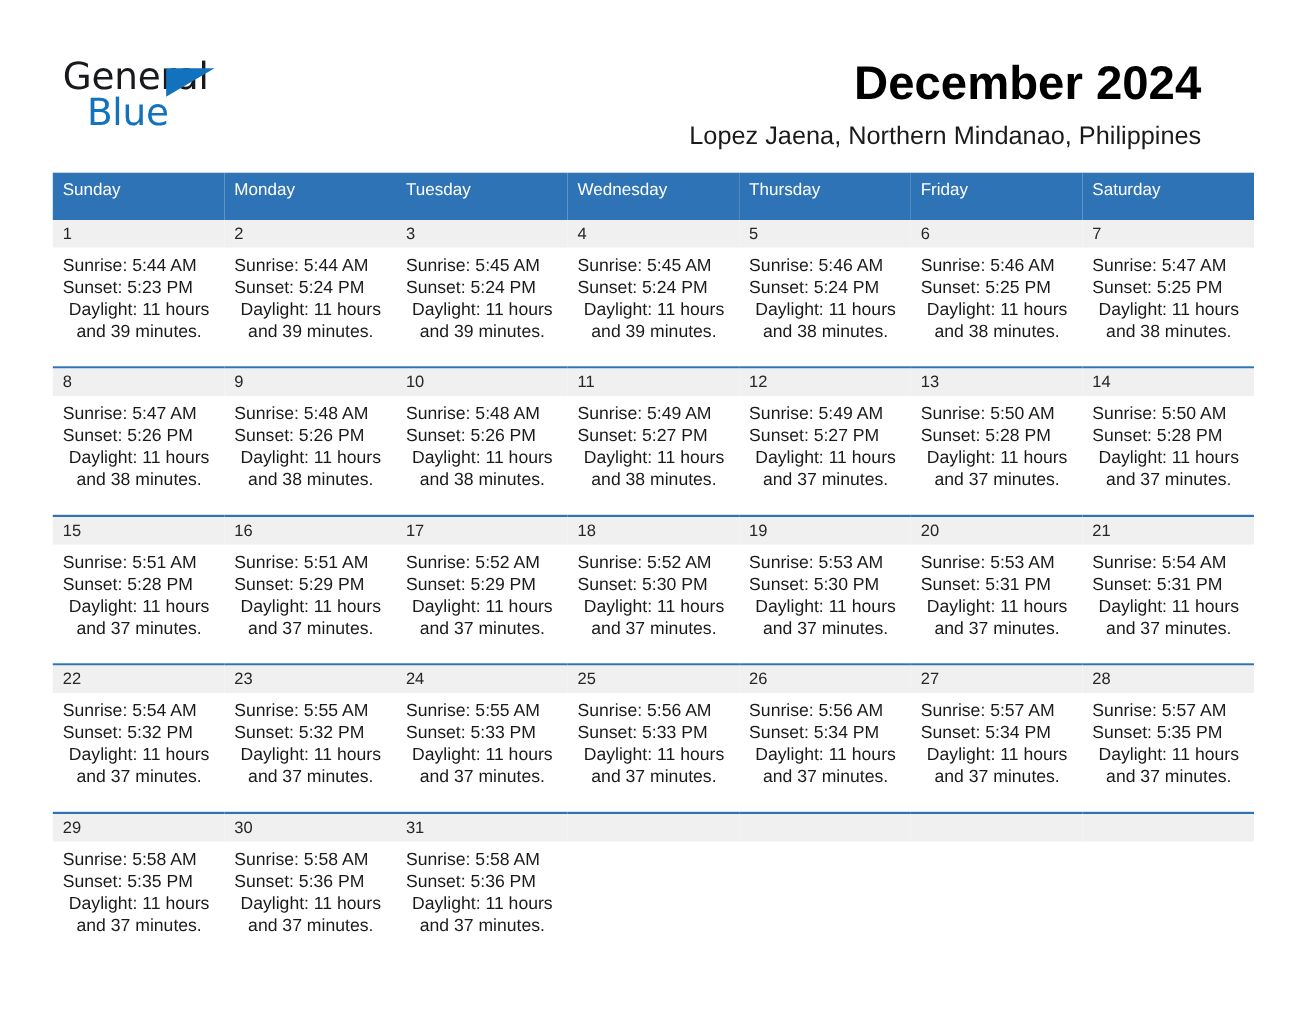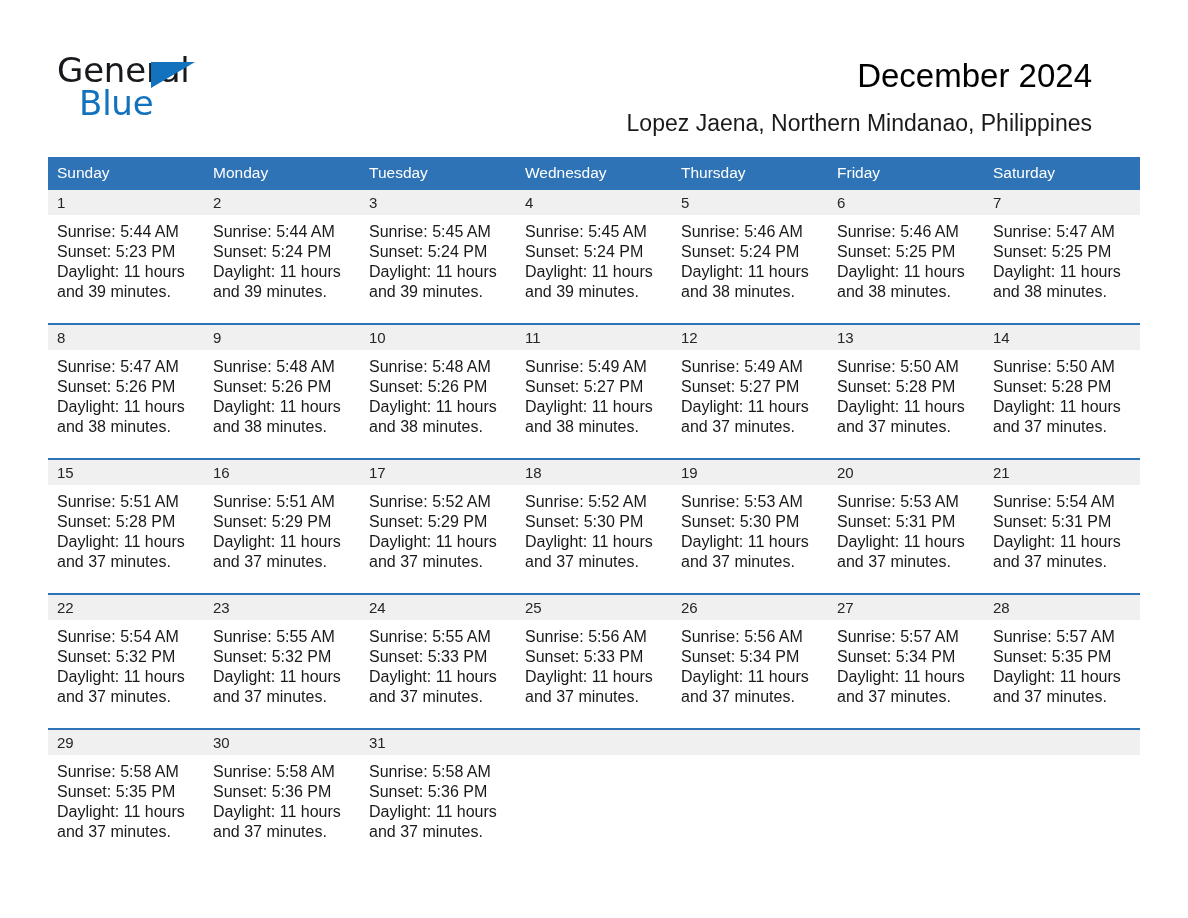--- a/index.html
+++ b/index.html
@@ -66,23 +66,23 @@
     border-bottom: 26px solid transparent;
   }
 
   .title-block {
     position: absolute;
     right: 48px;
     top: 50px;
     text-align: right;
   }
   .month-title {
-    font-size: 33px;
+    font-size: 43px;
     line-height: 52px;
-    font-weight: 400;
+    font-weight: 700;
     color: #000000;
     white-space: nowrap;
   }
   .location {
     font-size: 23px;
     line-height: 30px;
     font-weight: 400;
     color: #1a1a1a;
     margin-top: 6px;
     white-space: nowrap;
@@ -97,21 +97,21 @@
     border-collapse: collapse;
     table-layout: fixed;
   }
 
   .cal th {
     background: #2e73b5;
     color: #ffffff;
     font-size: 15.5px;
     font-weight: 400;
     text-align: left;
-    padding: 7px 0 8px 9px;
+    padding: 7px 0 18px 9px;
     height: 18px;
     vertical-align: middle;
   }
 
   .week-row > td {
     padding: 0;
     vertical-align: top;
     border-top: 2px solid #2e73b5;
   }
   .week-row.first > td {
@@ -140,20 +140,21 @@
     padding: 7px 8px 0 9px;
     font-size: 16px;
     line-height: 20px;
     color: #1a1a1a;
   }
   .cell-body div {
     white-space: nowrap;
   }
   .cell-body .daylight {
     white-space: normal;
+    text-align: center;
   }
 </style>
 </head>
 <body>
 
 <div class="page">
 
   <div class="top">
 
     <div class="brand">

